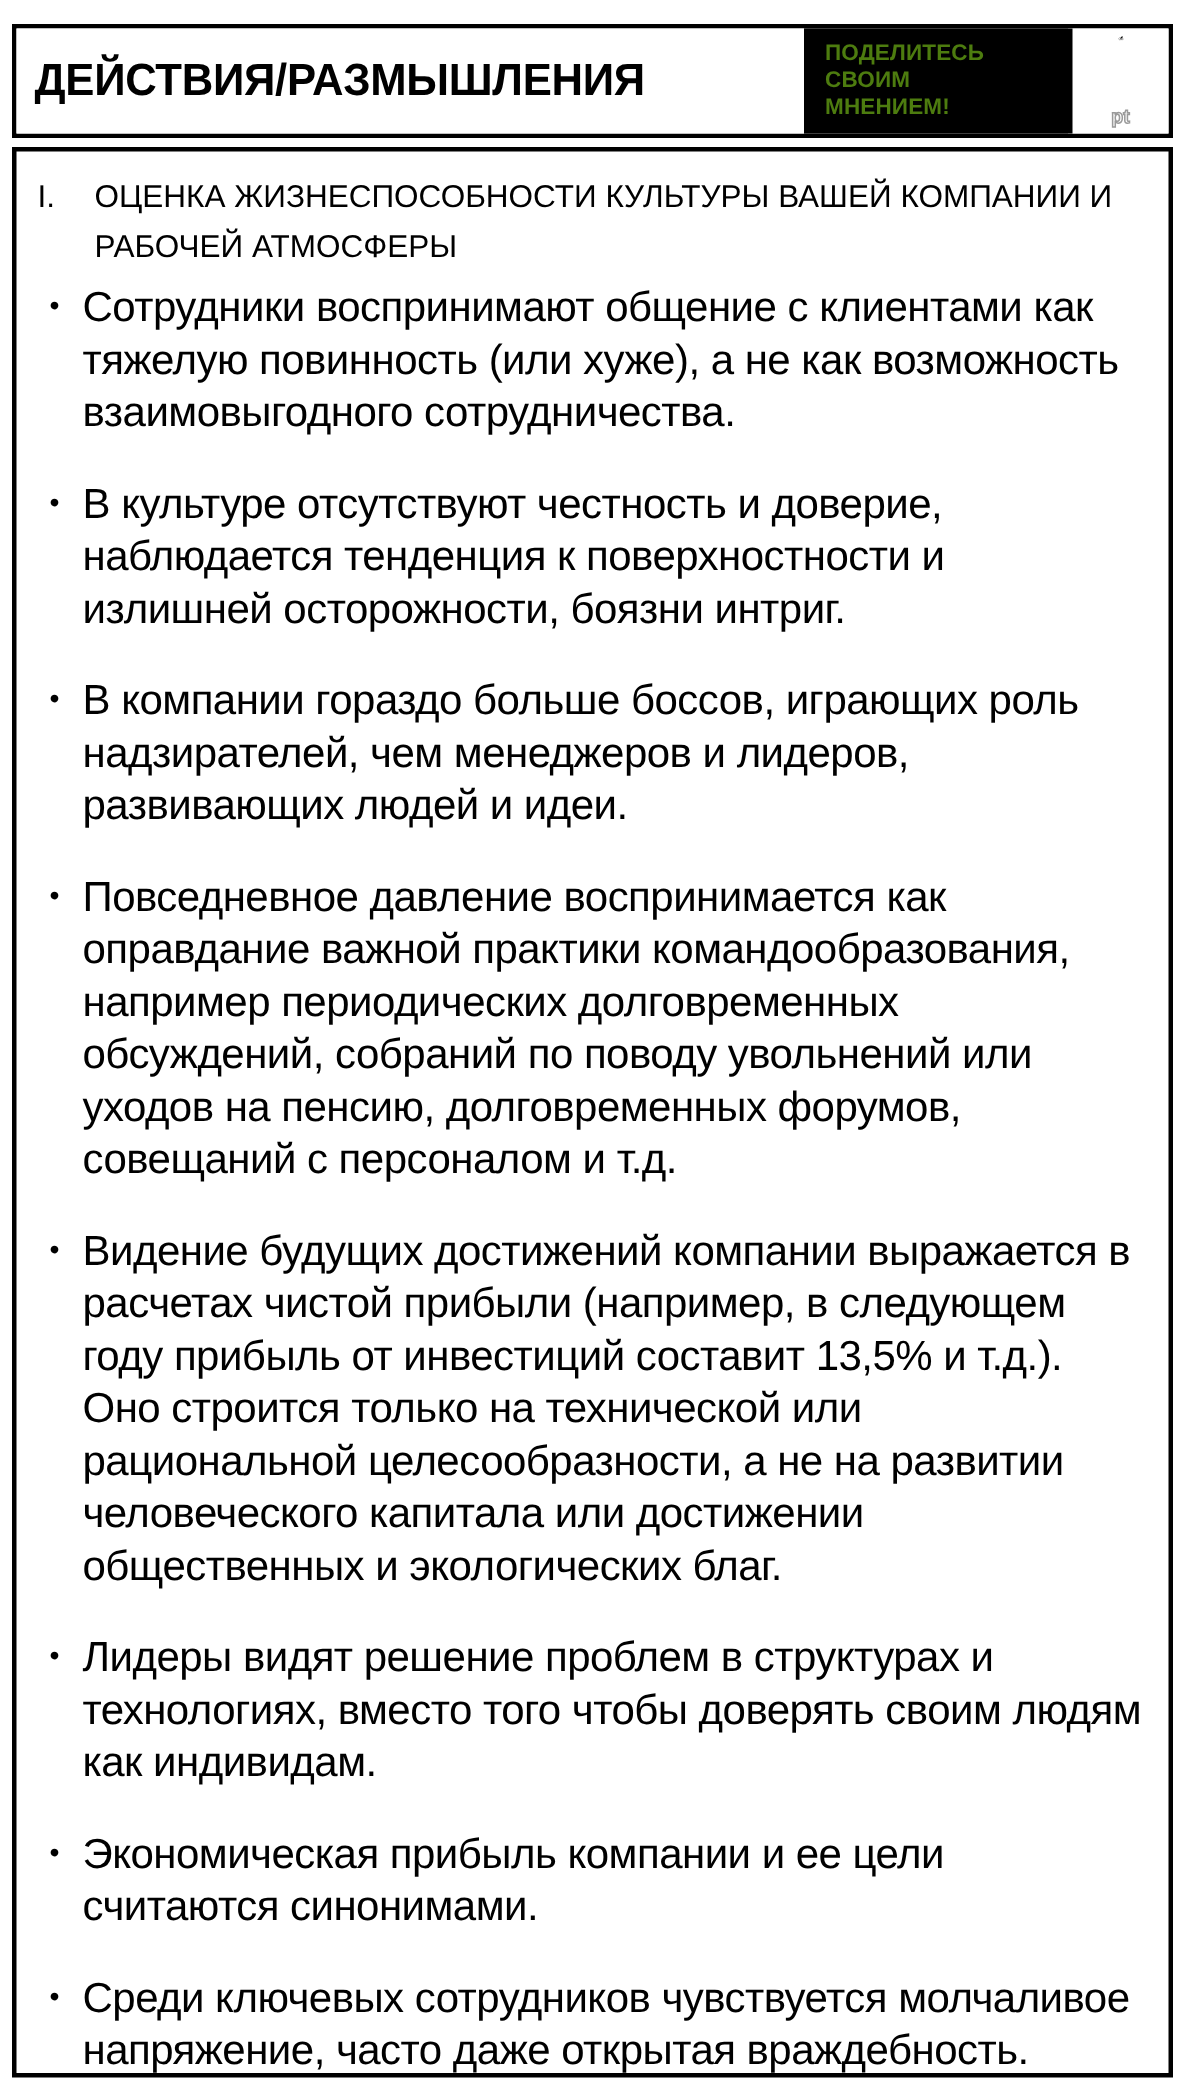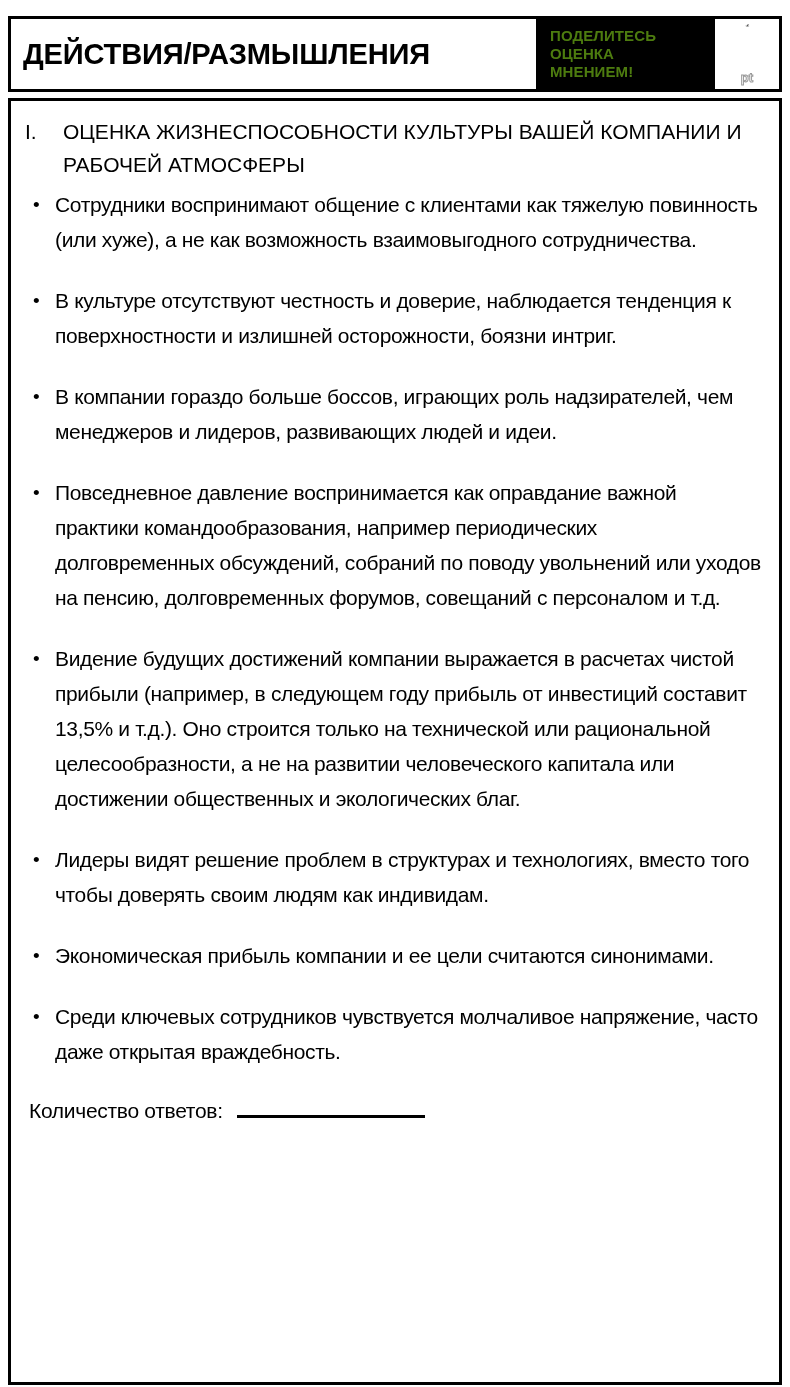--- a/index.html
+++ b/index.html
@@ -157,21 +157,21 @@
     flex: 0 0 30px;
     font-size: 19px;
     line-height: 35px;
     text-align: left;
     padding-left: 8px;
     box-sizing: border-box;
   }
 
   .bullet-text {
     flex: 1 1 auto;
-    font-size: 21px;
+    font-size: 28px;
     line-height: 35px;
     font-family: "Liberation Sans", sans-serif;
     letter-spacing: -0.35px;
     padding-right: 2px;
   }
 
   .footer-row {
     display: flex;
     align-items: baseline;
     padding-left: 4px;
@@ -199,21 +199,21 @@
 <div class="page">
 
   <div class="header-bar">
 
     <div class="header-title-cell">
       <div class="header-title">ДЕЙСТВИЯ/РАЗМЫШЛЕНИЯ</div>
     </div>
 
     <div class="header-share-cell">
       <div class="header-share-line">ПОДЕЛИТЕСЬ</div>
-      <div class="header-share-line">ОЦЕНКА</div>
+      <div class="header-share-line">СВОИМ</div>
       <div class="header-share-line">МНЕНИЕМ!</div>
     </div>
 
     <div class="header-icon-cell">
       <div class="pen-icon-wrap">
         <svg width="50" height="40" viewBox="0 0 100 80" aria-hidden="true">
 
           <path d="M78 6 L92 18 L52 58 L38 46 Z" fill="#000000" stroke="#000000" stroke-width="3" stroke-linejoin="round"></path>
 
           <path d="M38 46 L52 58 L34 70 L28 64 Z" fill="#ffffff" stroke="#000000" stroke-width="3" stroke-linejoin="round"></path>

